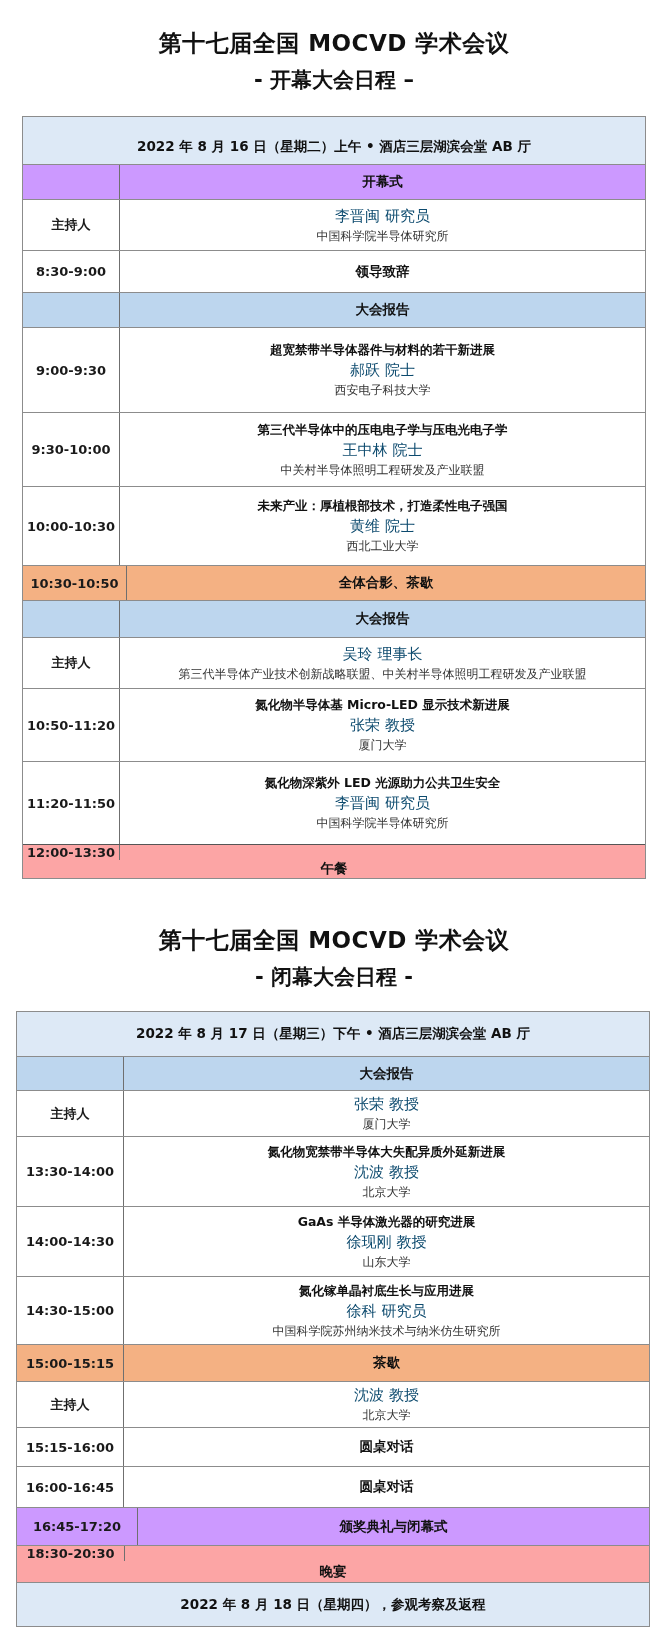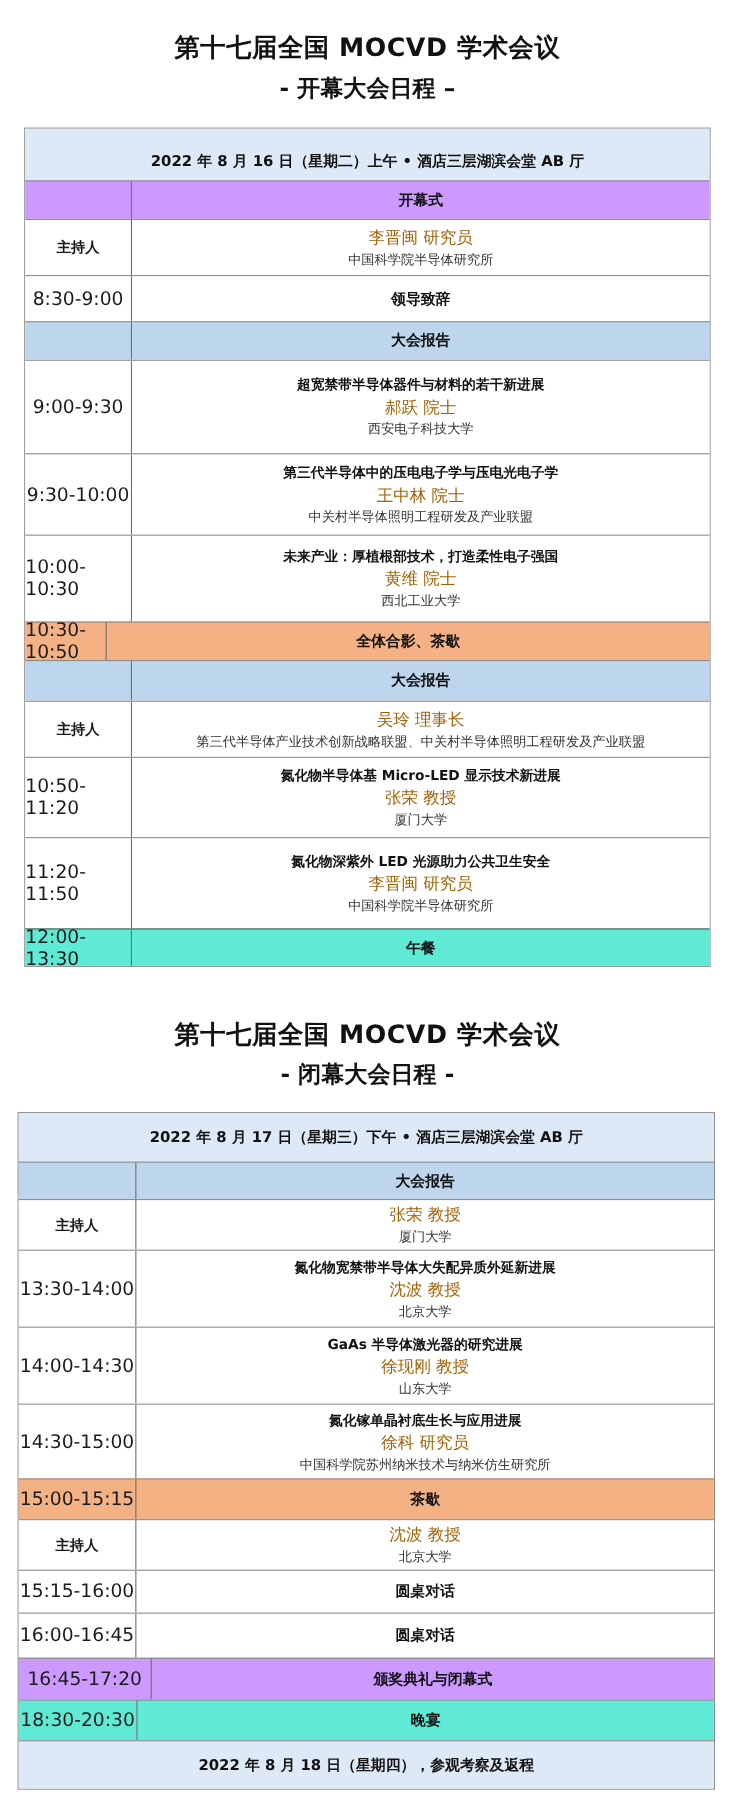--- a/index.html
+++ b/index.html
@@ -8,34 +8,34 @@
   .title { position:absolute; left:0; width:668px; text-align:center;
            font-weight:bold; font-size:23px; color:#111; letter-spacing:0.5px; }
   .subtitle { position:absolute; left:0; width:668px; text-align:center;
               font-weight:bold; font-size:21px; color:#111; }
   .tbl { position:absolute; border:1px solid #8c8c8c; box-sizing:border-box; }
   .row { position:absolute; left:0; right:0; display:flex; box-sizing:border-box;
          border-top:1px solid #8c8c8c; }
   .row.first { border-top:none; }
   .cell-time { box-sizing:border-box; border-right:1px solid #6f6f6f;
                display:flex; align-items:center; justify-content:center;
-               font-size:17px; color:#1a1a1a; }
+               font-size:13px; color:#1a1a1a;font-weight:bold; }
   .cell-time.host { font-weight:bold; font-size:13px; }
   .cell-main { flex:1; display:flex; flex-direction:column; align-items:center;
                justify-content:center; text-align:center; }
   .full { flex:1; display:flex; align-items:center; justify-content:center;
           font-weight:bold; font-size:13.5px; color:#111; }
   .topic { font-weight:bold; font-size:12.5px; color:#111; line-height:19px; }
-  .speaker { font-size:15px; color:#a16207; line-height:22px; }
+  .speaker { font-size:15px; color:#0c4a6e; line-height:22px; }
   .org { font-size:12px; color:#333; line-height:19px; }
   .bg-hdr { background:#dde9f6; }
   .bg-purple { background:#cc99ff; }
   .bg-blue { background:#bdd6ee; }
   .bg-orange { background:#f4b183; }
-  .bg-green { background:#5eead4; }
+  .bg-green { background:#fca5a5;flex-direction:column; }
   .bg-white { background:#ffffff; }
 </style>
 </head>
 <body>
 
 <div class="title" style="top:28px;">第十七届全国 MOCVD 学术会议</div>
 <div class="subtitle" style="top:66px;">-  开幕大会日程  –</div>
 
 <div class="tbl" style="left:22px; top:116px; width:624px; height:763px;">
   <div class="row first bg-hdr" style="top:0; height:60px;">
@@ -78,21 +78,21 @@
   </div>
   <div class="row bg-white" style="top:369px; height:79px;">
     <div class="cell-time" style="width:97px;">10:00-10:30</div>
     <div class="cell-main">
       <div class="topic">未来产业：厚植根部技术，打造柔性电子强国</div>
       <div class="speaker">黄维  院士</div>
       <div class="org">西北工业大学</div>
     </div>
   </div>
   <div class="row bg-orange" style="top:448px; height:35px;">
-    <div class="cell-time" style="width:74px;">10:30-10:50</div>
+    <div class="cell-time" style="width:104px;">10:30-10:50</div>
     <div class="full">全体合影、茶歇</div>
   </div>
   <div class="row bg-blue" style="top:483px; height:37px;">
     <div class="cell-time" style="width:97px;"></div>
     <div class="full">大会报告</div>
   </div>
   <div class="row bg-white" style="top:520px; height:51px;">
     <div class="cell-time host" style="width:97px;">主持人</div>
     <div class="cell-main">
       <div class="speaker">吴玲  理事长</div>

